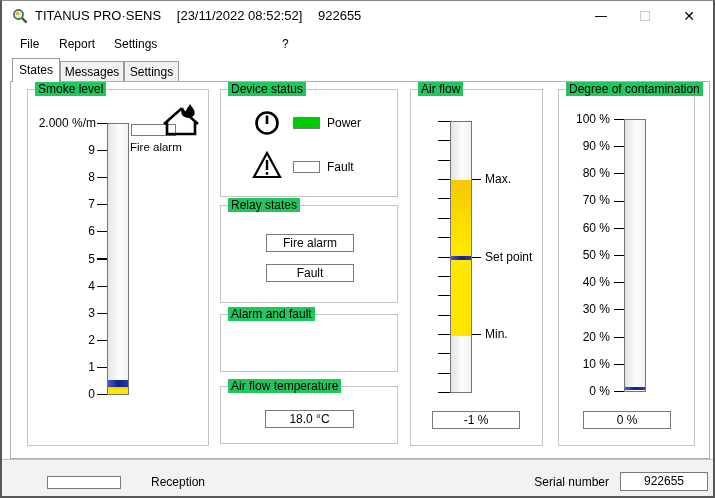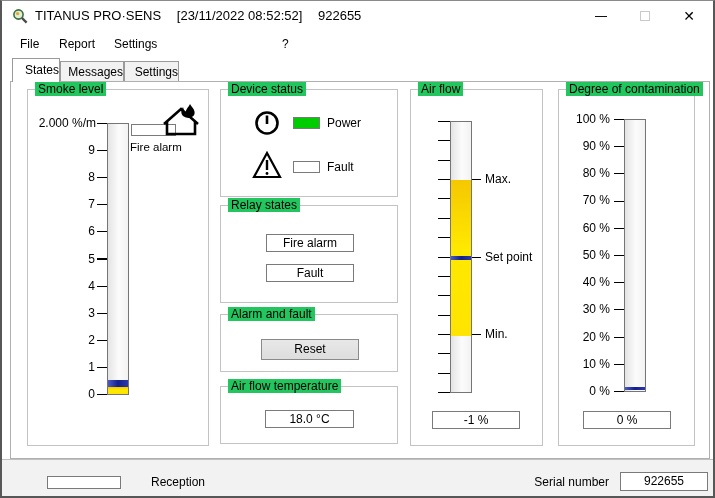--- a/index.html
+++ b/index.html
@@ -17,21 +17,21 @@
   .winbtn { position:absolute; top:2px; width:42px; height:26px; display:flex; align-items:center; justify-content:center; font-size:14px; }
   .btn-min { left:578px; }
   .btn-max { left:622px; }
   .btn-close { left:666px; }
   .min-glyph { display:block; width:12px; height:0; border-top:1px solid #111; }
   .max-glyph { display:block; width:10px; height:10px; border:1px solid #c9c9c9; }
   
   .menubar { position:absolute; left:0; top:31px; width:100%; height:22px; background:#fff; }
   .menu-item { position:absolute; top:2px; font-size:12px; padding:3px 4px; }
   
-  .tab { position:absolute; font-size:12px; text-align:right; border:1px solid #9a9a9a; }
+  .tab { position:absolute; font-size:12px; text-align:center; border:1px solid #9a9a9a; }
   .tab-active { left:10px; top:57px; width:48px; height:24px; background:#fff; border-bottom:none; z-index:5; padding-top:4px; }
   .tab-idle { top:60px; height:21px; background:#f2f2f2; padding-top:3px; }
   .tab-messages { left:58px; width:64px; }
   .tab-settings { left:122px; width:55px; }
   .tabpage { position:absolute; left:8px; top:80px; width:700px; height:378px; background:#fff; border:1px solid #b0b0b0; }
   
   .group { position:absolute; border:1px solid #c3c3c3; background:#fff; }
   .gtitle { position:absolute; top:-8px; left:7px; background:#22c55e; padding:0 3px; font-size:12px; white-space:nowrap; }
   
   .tube { position:absolute; width:22px; border:1px solid #757575;
@@ -146,21 +146,20 @@
 
   <div class="group" style="left:218px;top:204px;width:178px;height:98px">
     <span class="gtitle">Relay states</span>
   </div>
   <div class="statebox" style="left:264px;top:233px">Fire alarm</div>
   <div class="statebox" style="left:264px;top:263px">Fault</div>
 
   <div class="group" style="left:218px;top:313px;width:178px;height:58px">
     <span class="gtitle">Alarm and fault</span>
   </div>
-  <div class="reset-btn">Reset</div>
 
   <div class="group" style="left:218px;top:385px;width:178px;height:58px">
     <span class="gtitle">Air flow temperature</span>
   </div>
   <div class="valbox" style="left:263px;top:409px;width:89px">18.0 °C</div>
 
   <div class="group" style="left:408px;top:88px;width:133px;height:357px">
     <span class="gtitle">Air flow</span>
   </div>
   <div class="tickstrip" style="left:436px;top:120px;width:12px;height:274px;background:repeating-linear-gradient(to bottom,#000 0,#000 1px,transparent 1px,transparent 19.36px)"></div>

